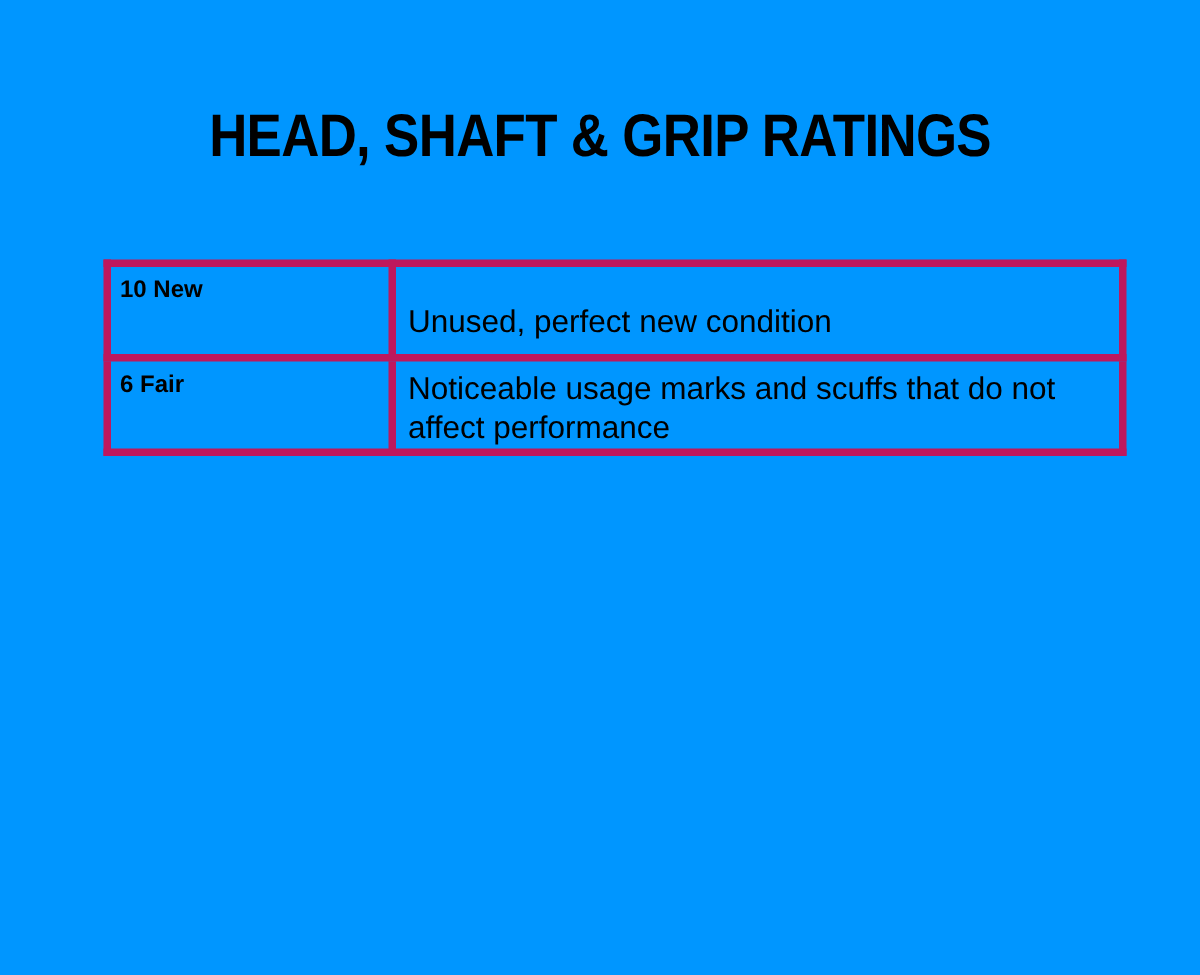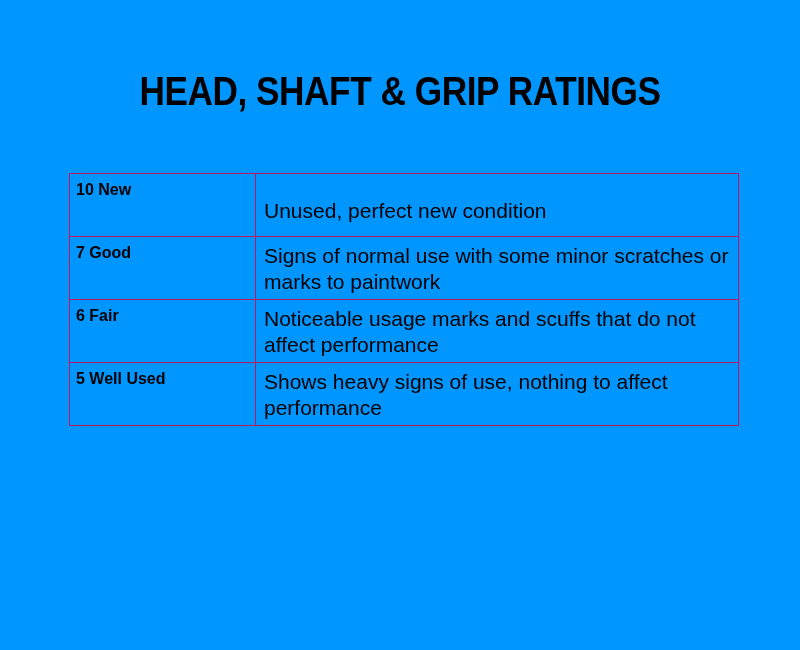--- a/index.html
+++ b/index.html
@@ -42,21 +42,21 @@
   .ratings-table {
     position: absolute;
     left: 69px;
     top: 173px;
     width: 667px;
     border-collapse: collapse;
     table-layout: fixed;
   }
 
   .ratings-table td {
-    border: 1px solid #be185d;
+    border: 5px solid #be185d;
     padding: 0;
     vertical-align: top;
     color: #000000;
   }
 
   .col-rating {
     width: 185px;
   }
   .col-desc {
     width: 482px;
@@ -100,43 +100,27 @@
         <td class="col-rating">
           <div class="rating-label">10 New</div>
         </td>
         <td class="col-desc">
           <div class="rating-desc single-line">Unused, perfect new condition</div>
         </td>
       </tr>
 
 
 
-      <tr class="rating-row">
-        <td class="col-rating">
-          <div class="rating-label">7 Good</div>
-        </td>
-        <td class="col-desc">
-          <div class="rating-desc">Signs of normal use with some minor scratches or marks to paintwork</div>
-        </td>
-      </tr>
 
       <tr class="rating-row">
         <td class="col-rating">
           <div class="rating-label">6 Fair</div>
         </td>
         <td class="col-desc">
           <div class="rating-desc">Noticeable usage marks and scuffs that do not affect performance</div>
         </td>
       </tr>
 
-      <tr class="rating-row">
-        <td class="col-rating">
-          <div class="rating-label">5 Well Used</div>
-        </td>
-        <td class="col-desc">
-          <div class="rating-desc">Shows heavy signs of use, nothing to affect performance</div>
-        </td>
-      </tr>
 
     </tbody>
   </table>
 
 </div>
 
 </body></html>

